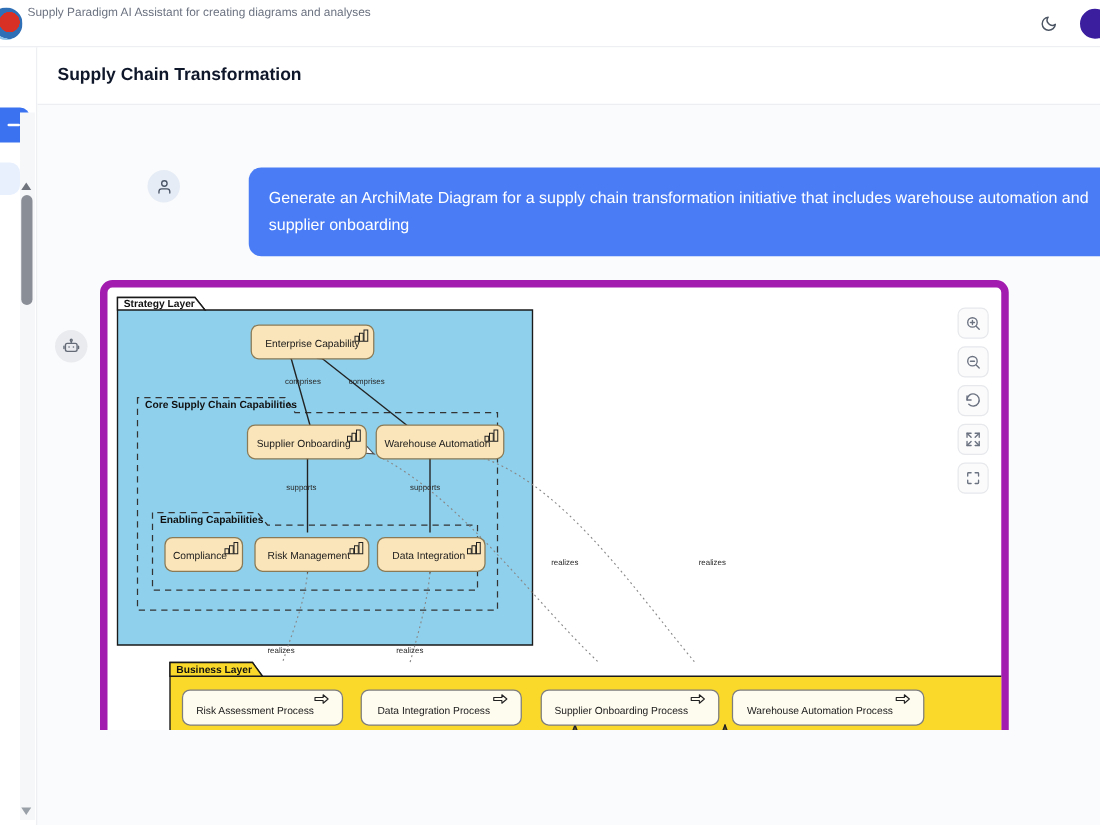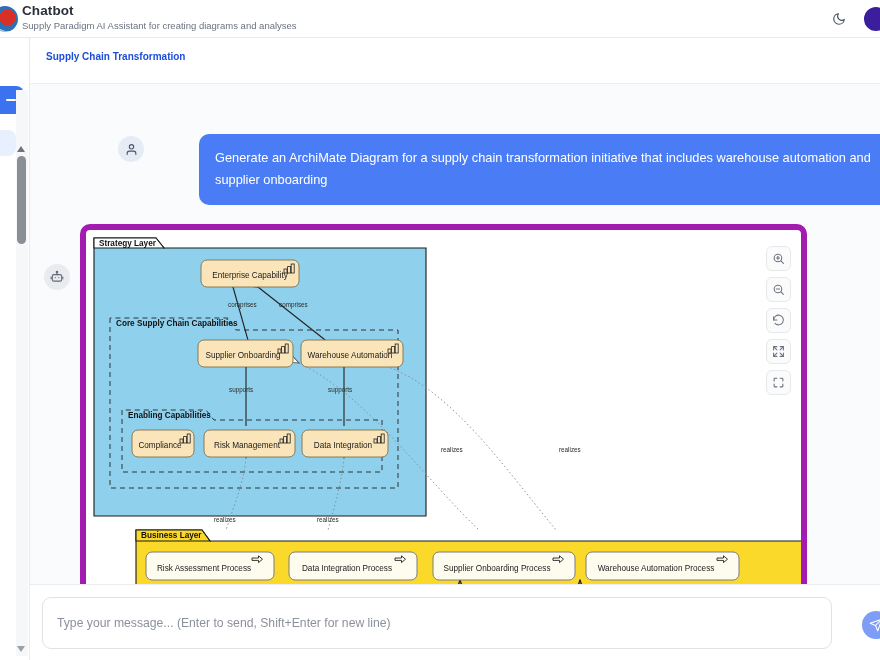--- a/index.html
+++ b/index.html
@@ -85,21 +85,21 @@
   .main {
     position: absolute; left: 30px; top: 38px; width: 850px; height: 622px;
     background: #fafbfc;
   }
   .conv-header {
     position: absolute; left: 0; top: 0; width: 850px; height: 46px;
     background: #ffffff; border-bottom: 1px solid #eceef1;
   }
   .conv-title {
     position: absolute; left: 16px; top: 13px;
-    font-size: 10px; font-weight: bold; color: #1d4ed8;
+    font-size: 14px; font-weight: bold; color: #0f172a;
   }
 
   
   .chat-area {
     position: absolute; left: 0; top: 46px; width: 850px; height: 500px;
     background: #fafbfc; overflow: hidden;
   }
 
   
   .msg-user { position: absolute; left: 88px; top: 50px; display: flex; gap: 10px; }
@@ -169,21 +169,20 @@
   .rel-label { font-family: "Liberation Sans", sans-serif; font-size: 6.3px; fill: #2a2a2a; }
 </style>
 </head>
 <body>
 
 <div id="app">
 
   <div class="topbar">
     <div class="brand-logo"></div>
     <div class="brand-text">
-      <div class="brand-title">Chatbot</div>
       <div class="brand-sub">Supply Paradigm AI Assistant for creating diagrams and analyses</div>
     </div>
     <div class="topbar-right">
       <div class="moon-btn">
         <svg width="14" height="14" viewBox="0 0 24 24" fill="none" stroke="currentColor" stroke-width="2" stroke-linecap="round" stroke-linejoin="round">
           <path d="M21 12.79A9 9 0 1 1 11.21 3 7 7 0 0 0 21 12.79z"></path>
         </svg>
       </div>
       <div class="avatar-circle"></div>
     </div>
@@ -417,23 +416,14 @@
                 <path d="M4 15v4a1 1 0 0 0 1 1h4"></path>
                   <path d="M20 15v4a1 1 0 0 1-1 1h-4"></path>
               </svg>
             </div>
           </div>
 
         </div>
       </div>
     </div>
 
-    <div class="composer">
-      <input class="composer-input" type="text" placeholder="Type your message... (Enter to send, Shift+Enter for new line)" style="">
-      <div class="send-btn">
-        <svg width="14" height="14" viewBox="0 0 24 24" fill="none" stroke="currentColor" stroke-width="1.9" stroke-linecap="round" stroke-linejoin="round">
-          <line x1="22" y1="2" x2="11" y2="13"></line>
-            <polygon points="22 2 15 22 11 13 2 9 22 2"></polygon>
-        </svg>
-      </div>
-    </div>
   </div>
 </div>
 
 </body></html>

